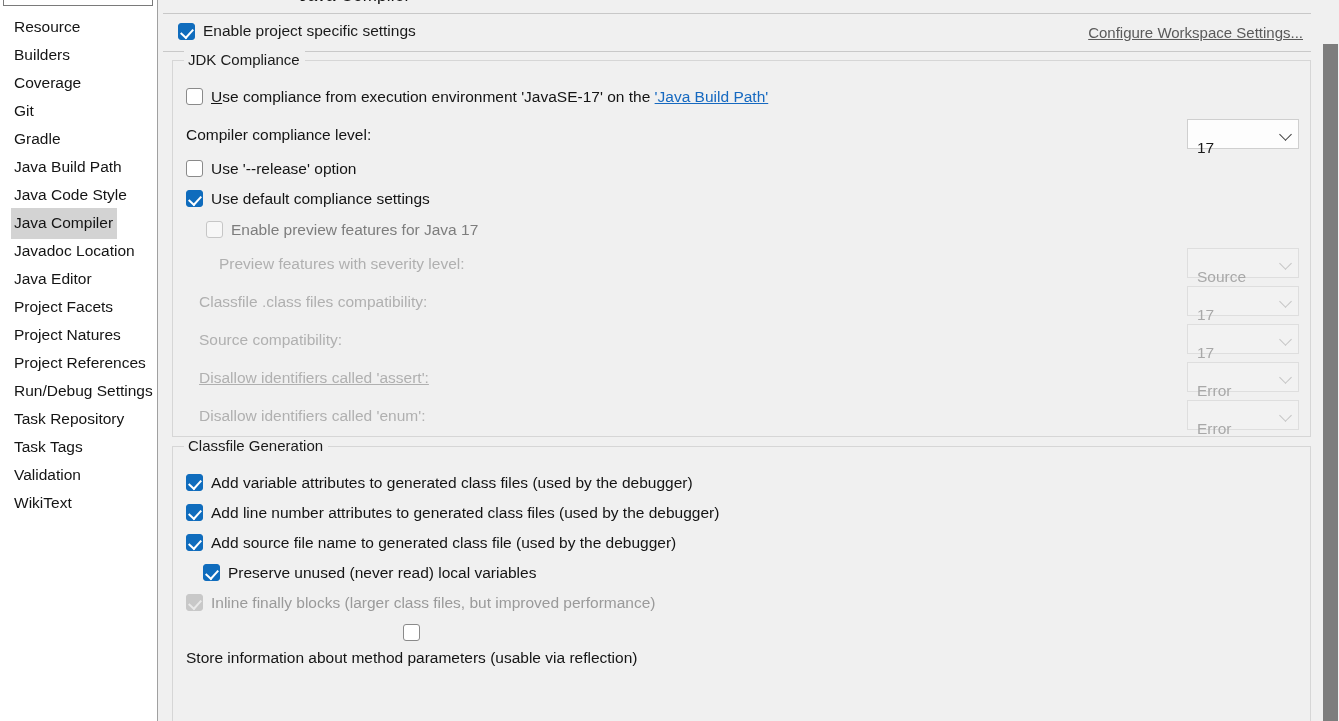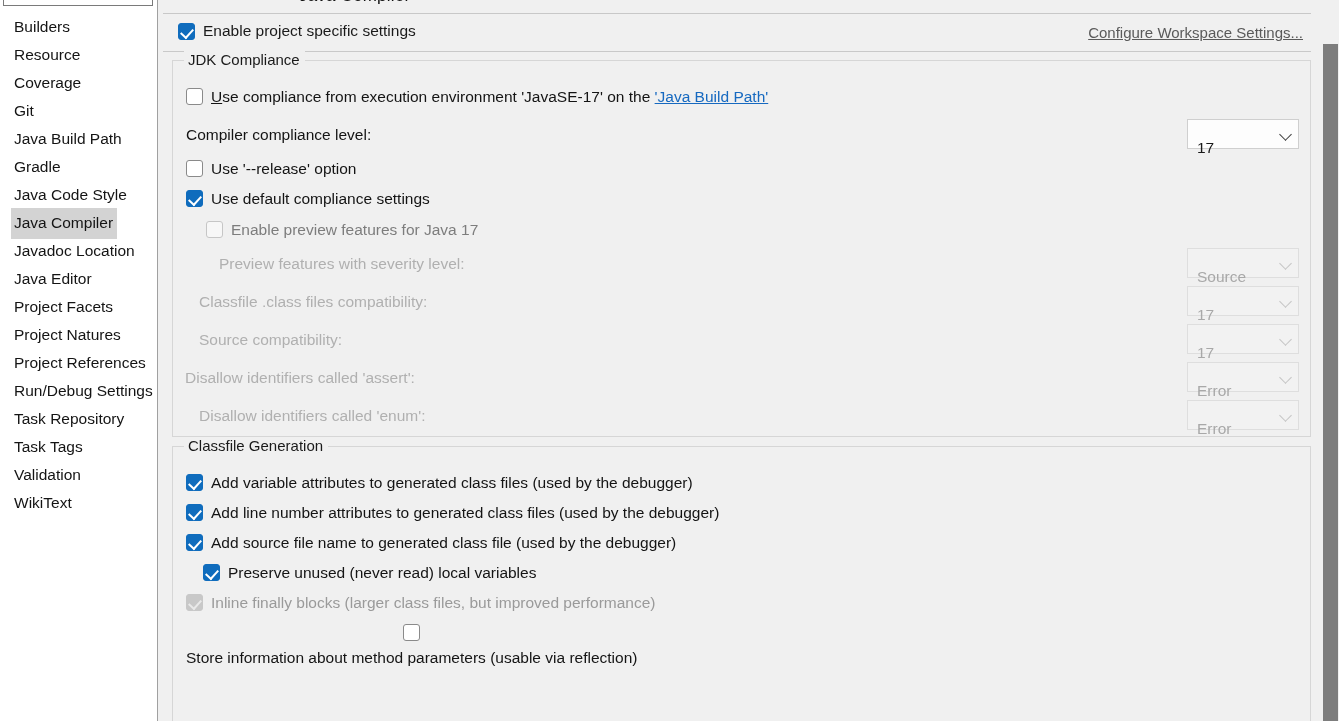--- a/index.html
+++ b/index.html
@@ -228,26 +228,26 @@
   }
 </style>
 </head>
 <body>
 
 <div id="app">
 
   <div id="sidebar">
     <div id="filter-box" title="type filter text"></div>
     <div id="tree">
+        <div class="tree-item"><span class="lbl">Resource</span></div>
         <div class="tree-item"><span class="lbl">Builders</span></div>
-        <div class="tree-item"><span class="lbl">Resource</span></div>
         <div class="tree-item"><span class="lbl">Coverage</span></div>
         <div class="tree-item"><span class="lbl">Git</span></div>
+        <div class="tree-item"><span class="lbl">Gradle</span></div>
         <div class="tree-item"><span class="lbl">Java Build Path</span></div>
-        <div class="tree-item"><span class="lbl">Gradle</span></div>
         <div class="tree-item"><span class="lbl">Java Code Style</span></div>
         <div class="tree-item selected"><span class="lbl">Java Compiler</span></div>
         <div class="tree-item"><span class="lbl">Javadoc Location</span></div>
         <div class="tree-item"><span class="lbl">Java Editor</span></div>
         <div class="tree-item"><span class="lbl">Project Facets</span></div>
         <div class="tree-item"><span class="lbl">Project Natures</span></div>
         <div class="tree-item"><span class="lbl">Project References</span></div>
         <div class="tree-item"><span class="lbl">Run/Debug Settings</span></div>
         <div class="tree-item"><span class="lbl">Task Repository</span></div>
         <div class="tree-item"><span class="lbl">Task Tags</span></div>
@@ -310,21 +310,21 @@
         <span class="cval">17</span>
         <span class="arrow"></span>
       </div>
 
       <div class="lab dim" style="left:26px; top:270px;">Source compatibility:</div>
       <div class="combo disabled" style="right:11px; top:263px;">
         <span class="cval">17</span>
         <span class="arrow"></span>
       </div>
 
-      <div class="lab dim" style="left:12px; top:308px;">Disallow identifiers called 'assert':</div>
+      <div class="lab dim" style="left:26px; top:308px;text-decoration:underline;">Disallow identifiers called 'assert':</div>
       <div class="combo disabled" style="right:11px; top:301px;">
         <span class="cval">Error</span>
         <span class="arrow"></span>
       </div>
 
       <div class="lab dim" style="left:26px; top:346px;">Disallow identifiers called 'enum':</div>
       <div class="combo disabled" style="right:11px; top:339px;">
         <span class="cval">Error</span>
         <span class="arrow"></span>
       </div>

